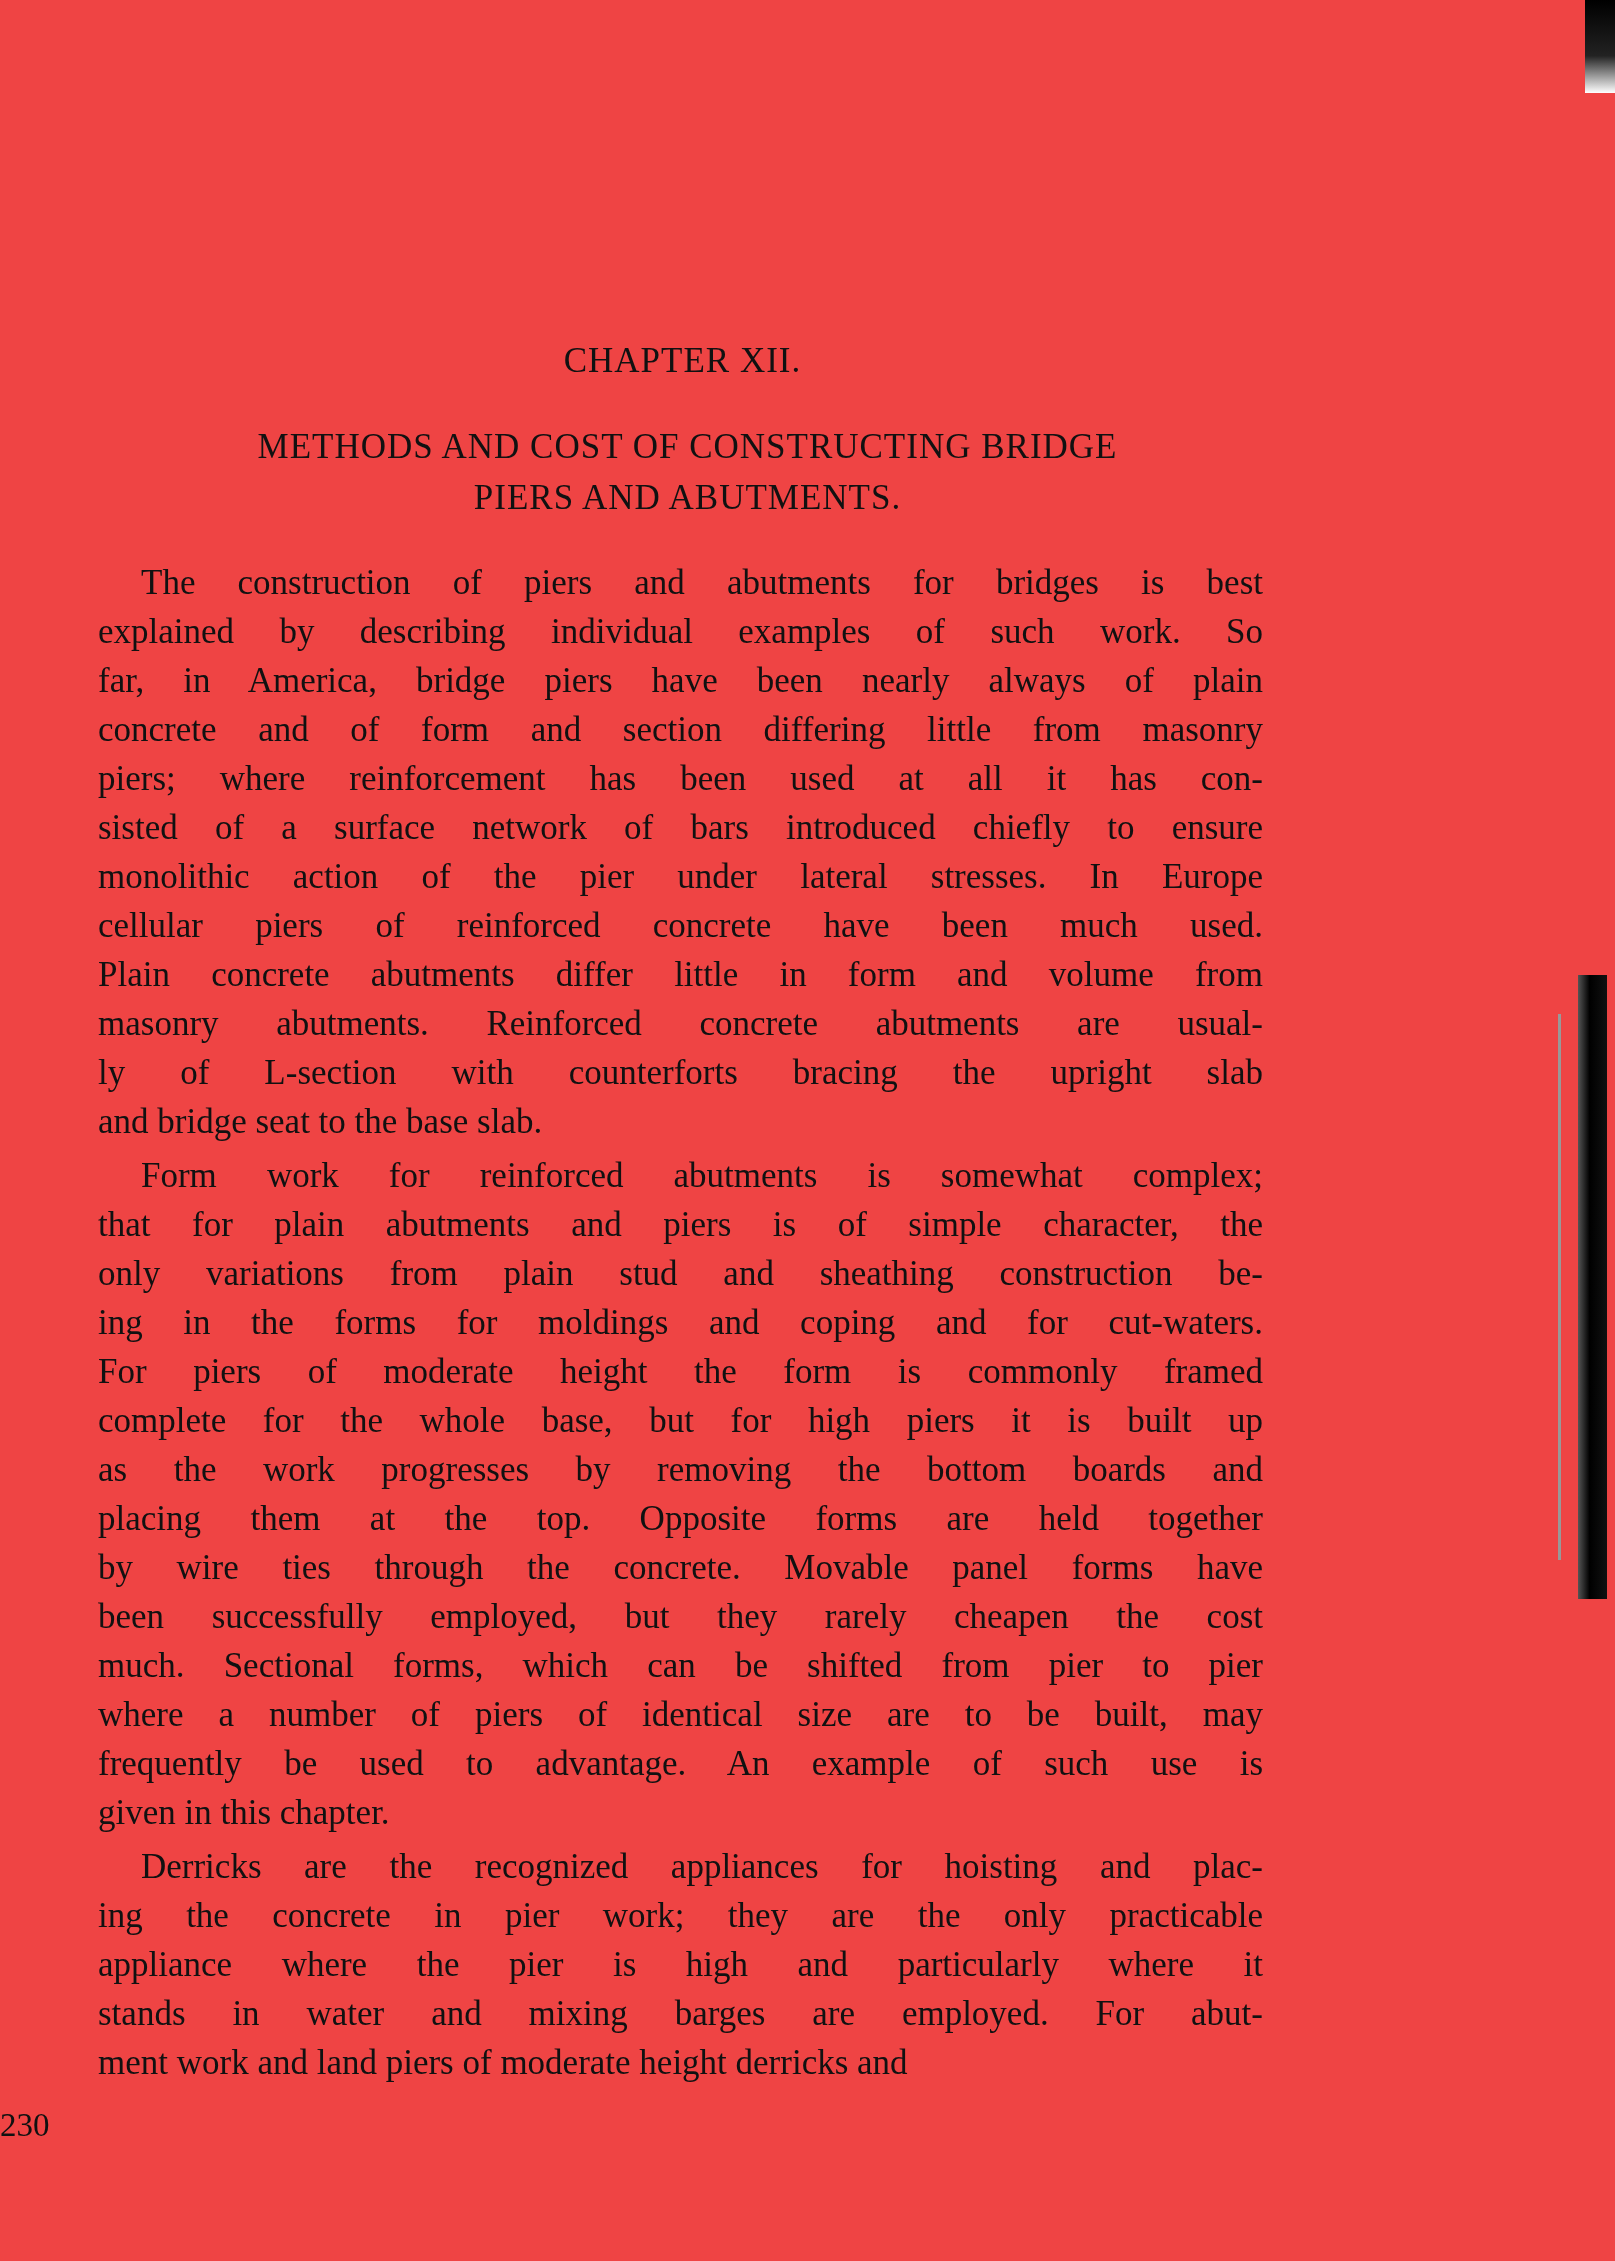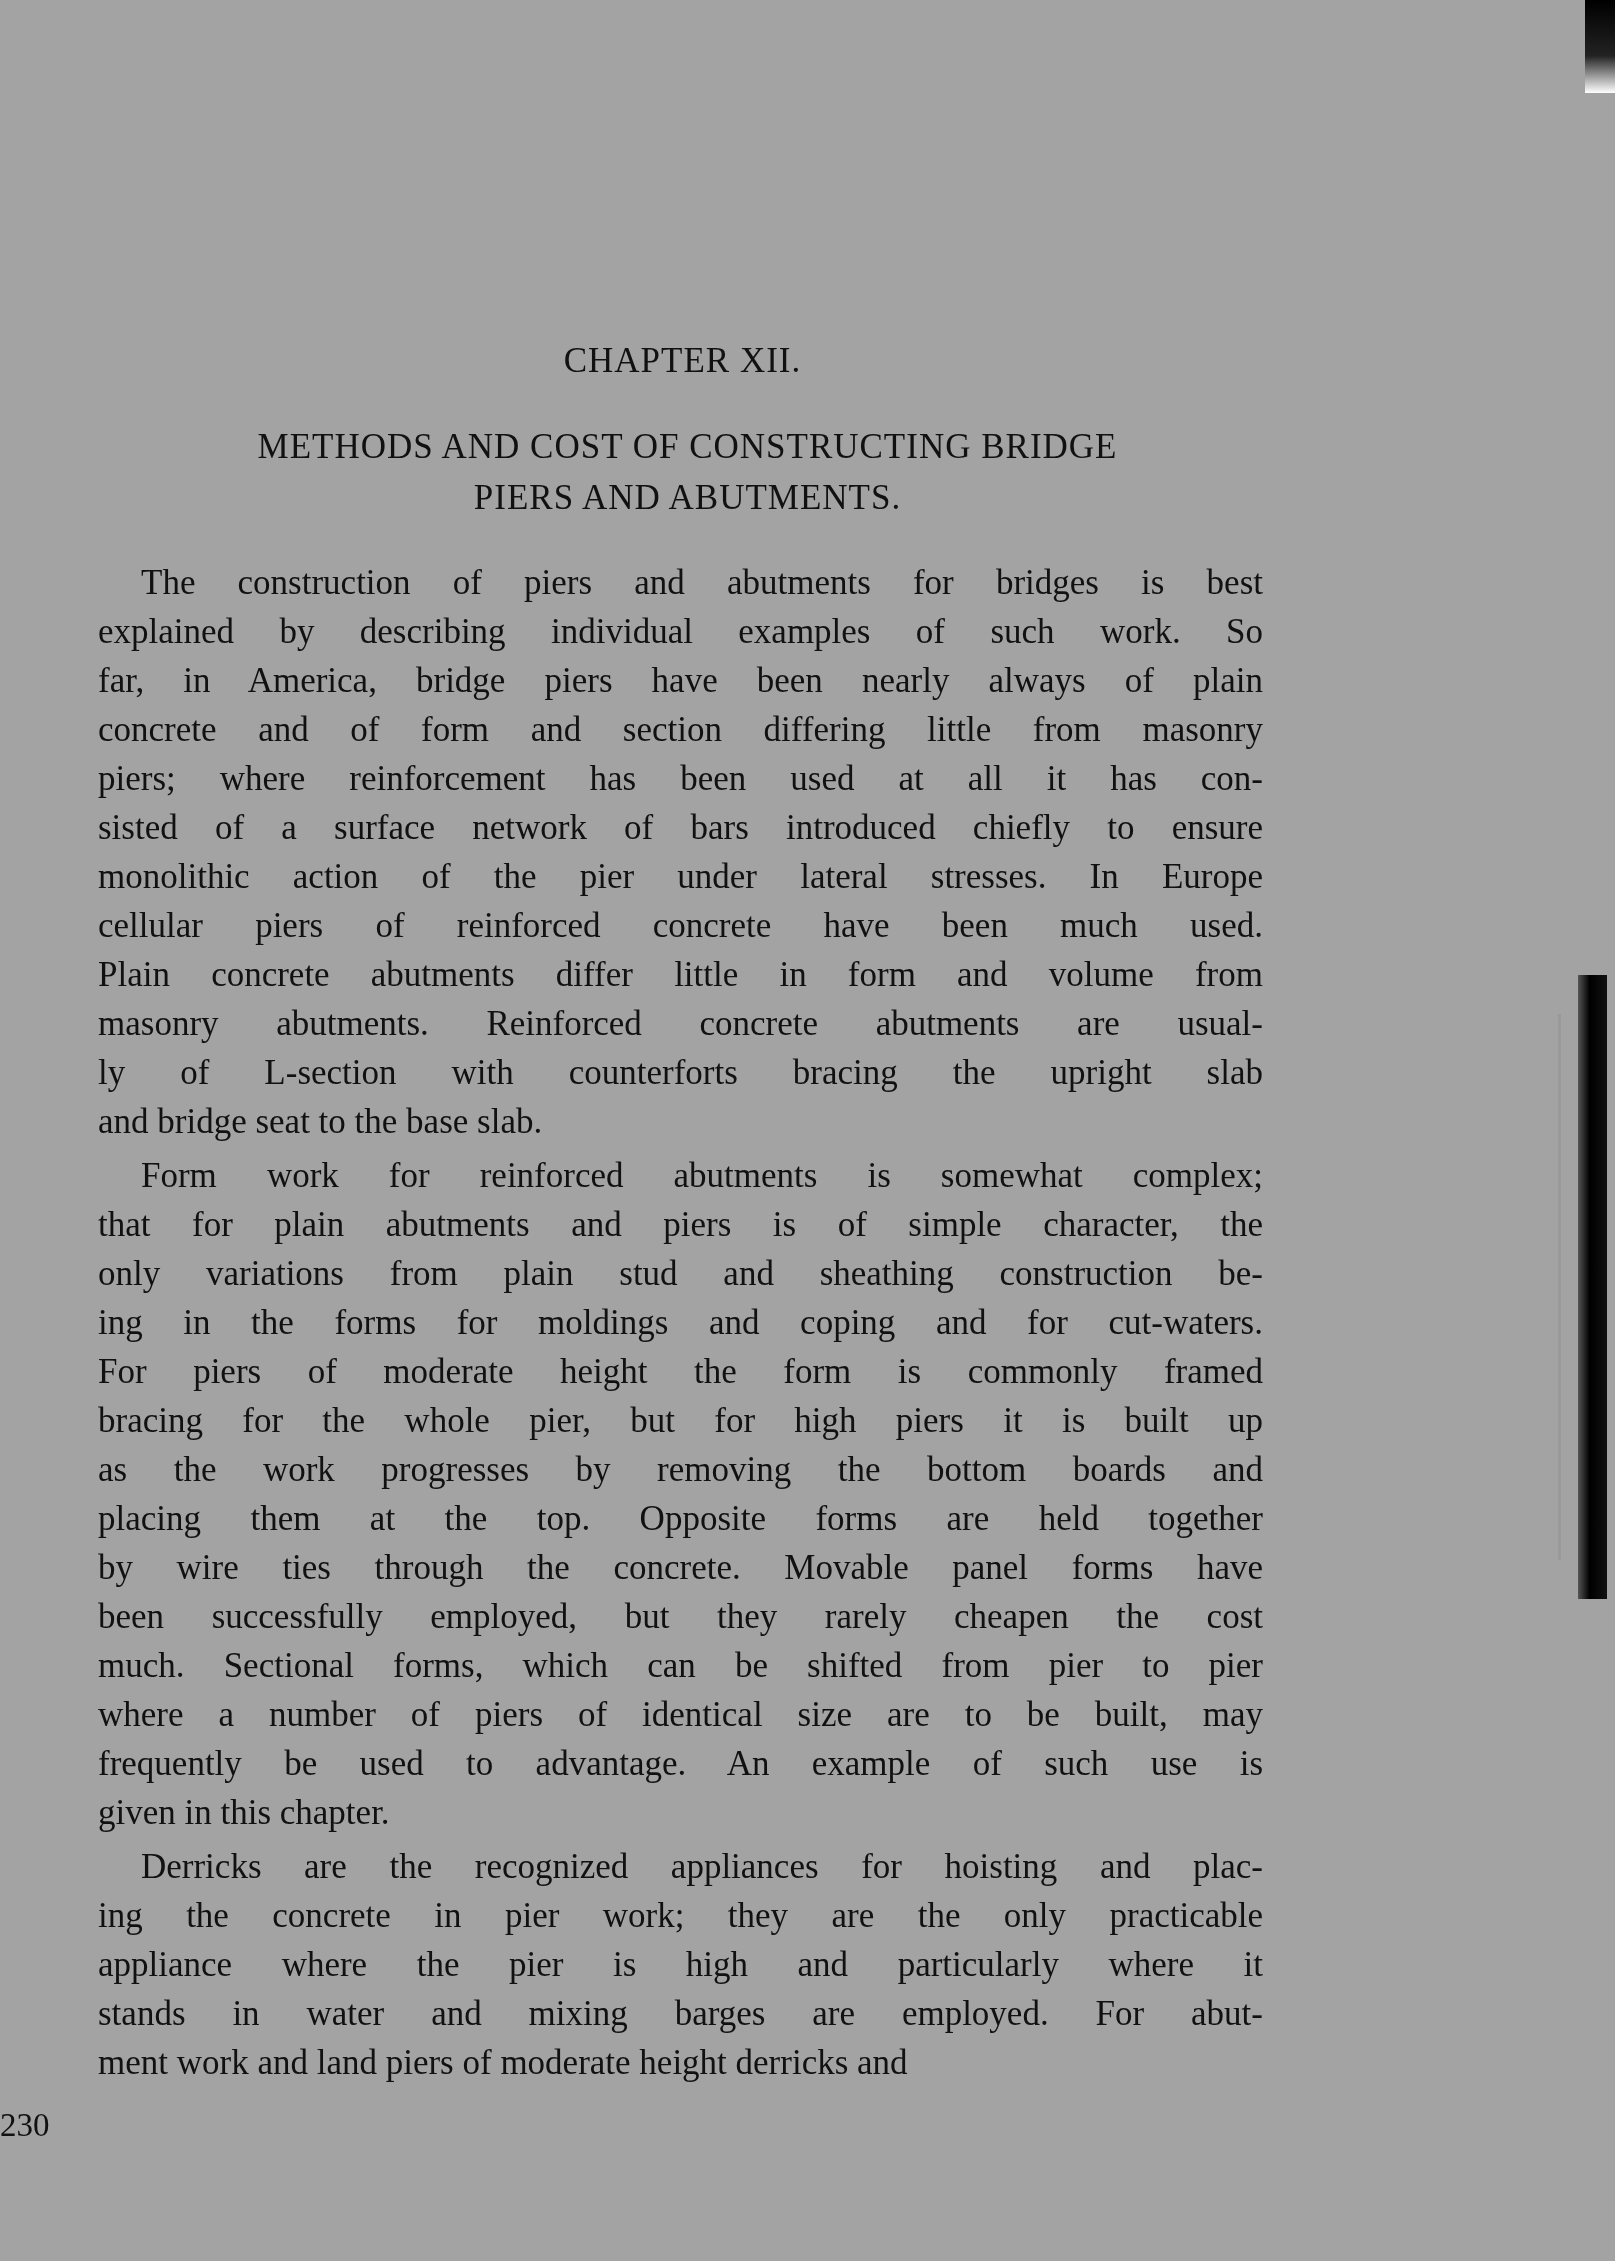--- a/index.html
+++ b/index.html
@@ -1,17 +1,17 @@
 <!DOCTYPE html>
 <html><head>
   <meta charset="utf-8">
   <style>
     html, body { margin: 0; padding: 0; background: #ffffff; }
     body { width: 1616px; height: 2262px; position: relative; overflow: hidden; }
-    .page { position: absolute; left: 0; top: 0; width: 1616px; height: 2262px; background: #a3a3a3; }
+    .page { position: absolute; left: 0; top: 0; width: 1616px; height: 2262px; background: #ef4444; }
     .chapter {
       position: absolute; left: 0; width: 1365px; top: 341px;
       text-align: center; font-family: "Liberation Serif", serif;
       font-size: 35px; letter-spacing: 1px; color: #111;
     }
     .title {
       position: absolute; left: 107px; width: 1161px; top: 421px;
       text-align: center; font-family: "Liberation Serif", serif;
       font-size: 35px; line-height: 51px; letter-spacing: 1px; color: #111;
     }
@@ -75,21 +75,21 @@
         <span class="line">masonry abutments. Reinforced concrete abutments are usual-</span>
         <span class="line">ly of L-section with counterforts bracing the upright slab</span>
         <span class="line last">and bridge seat to the base slab.</span>
       </div>
     <div class="para" id="p1">
         <span class="line indent">Form work for reinforced abutments is somewhat complex;</span>
         <span class="line">that for plain abutments and piers is of simple character, the</span>
         <span class="line">only variations from plain stud and sheathing construction be-</span>
         <span class="line">ing in the forms for moldings and coping and for cut-waters.</span>
         <span class="line">For piers of moderate height the form is commonly framed</span>
-        <span class="line">bracing for the whole pier, but for high piers it is built up</span>
+        <span class="line">complete for the whole base, but for high piers it is built up</span>
         <span class="line">as the work progresses by removing the bottom boards and</span>
         <span class="line">placing them at the top.  Opposite forms are held together</span>
         <span class="line">by wire ties through the concrete.  Movable panel forms have</span>
         <span class="line">been successfully employed, but they rarely cheapen the cost</span>
         <span class="line">much.  Sectional forms, which can be shifted from pier to pier</span>
         <span class="line">where a number of piers of identical size are to be built, may</span>
         <span class="line">frequently be used to advantage. An example of such use is</span>
         <span class="line last">given in this chapter.</span>
       </div>
     <div class="para" id="p2">

